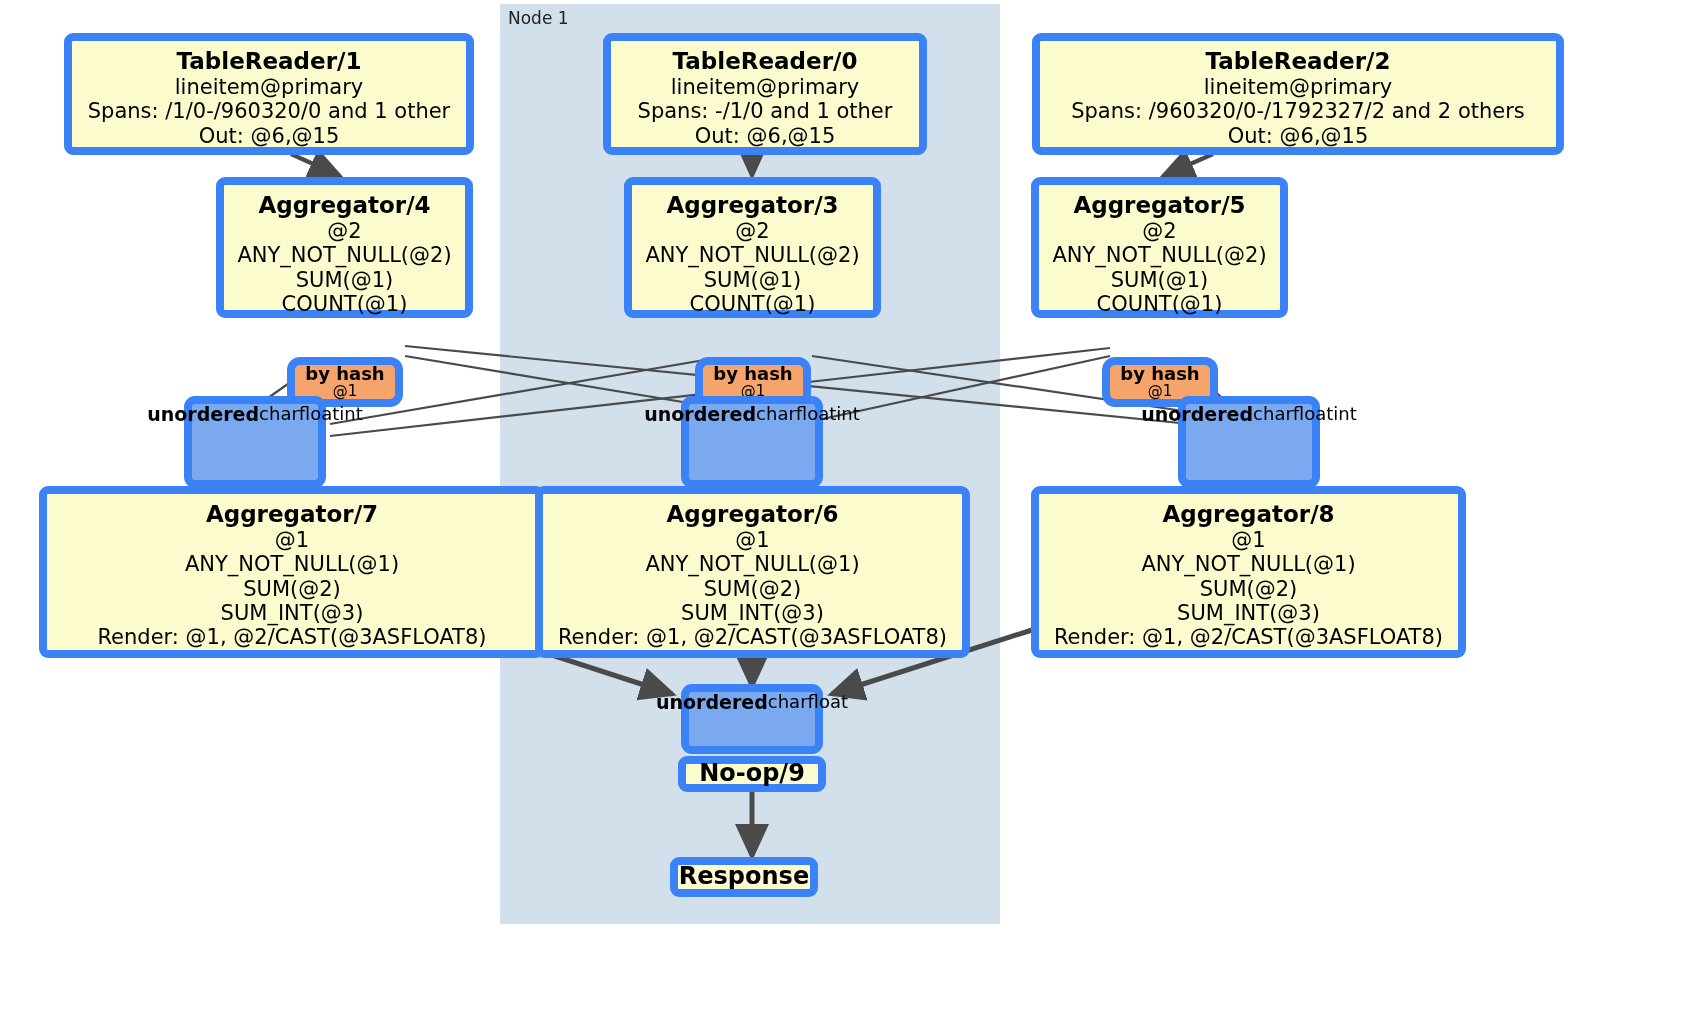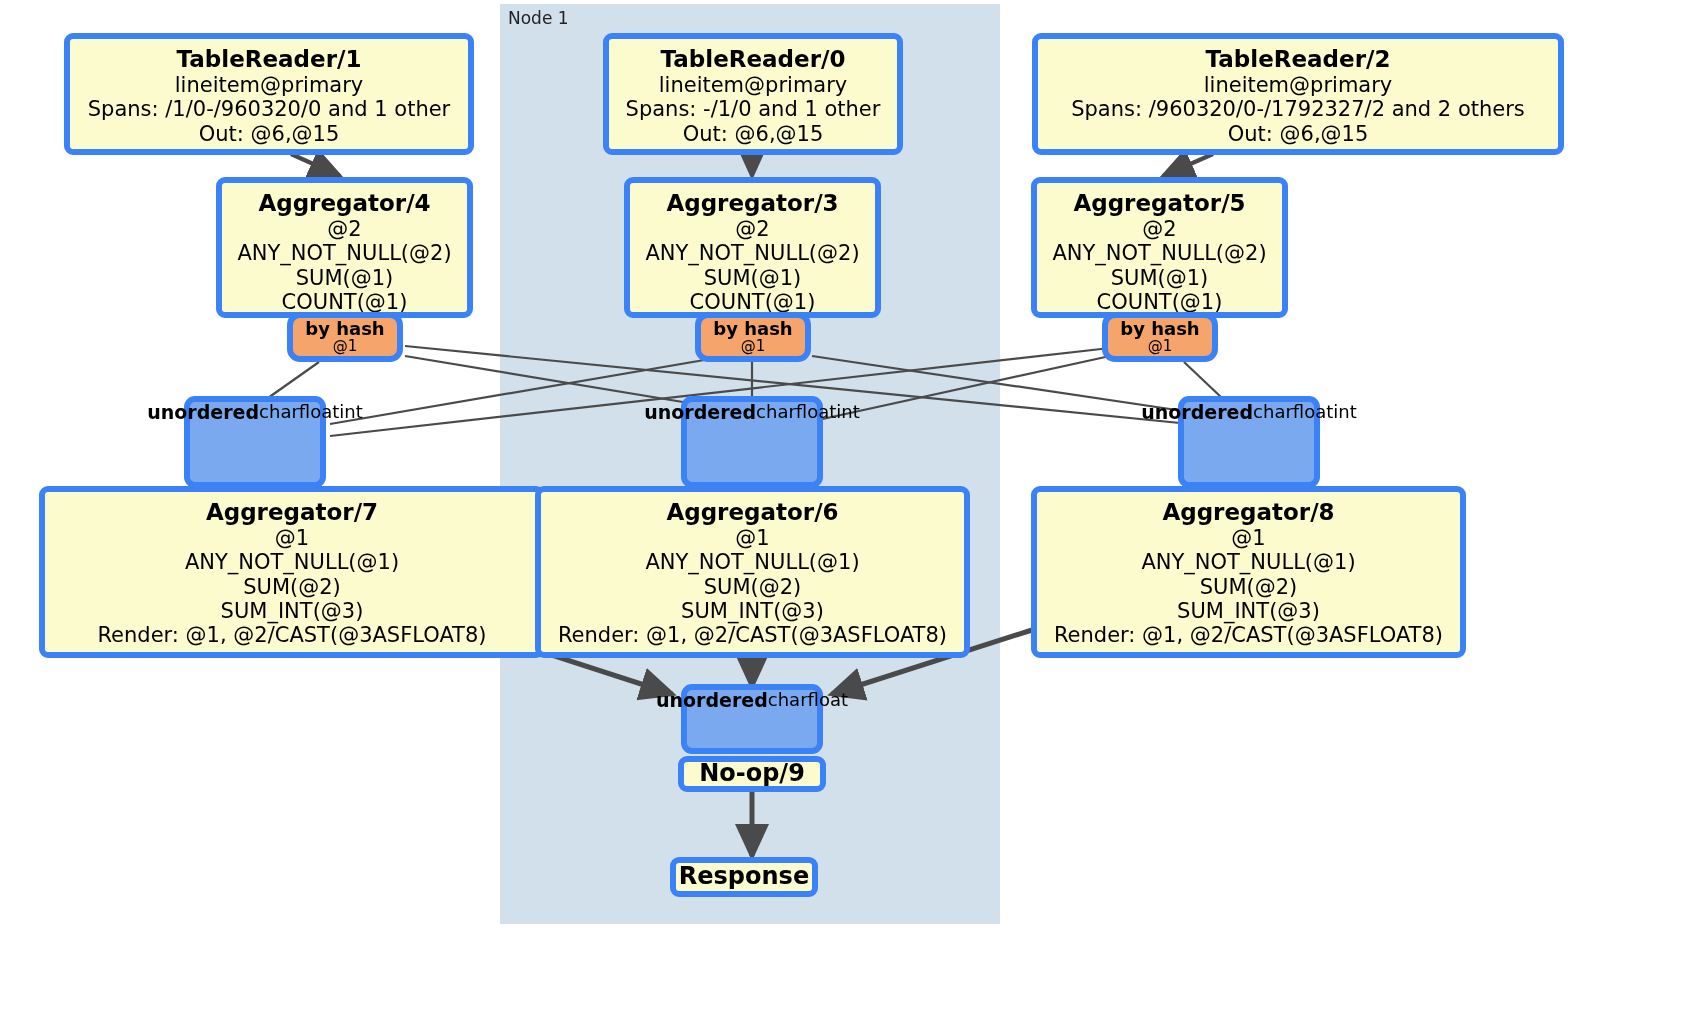--- a/index.html
+++ b/index.html
@@ -14,27 +14,27 @@
   #panel-node3{left:4px;  top:4px;  width:496px; height:684px; background:#fce2d4;}
   #panel-node1{left:500px;top:4px;  width:500px; height:920px; background:#d2e0ec;}
   #panel-node2{left:1000px;top:4px; width:702px; height:684px; background:#edf1fa;}
 
   
   #edges{position:absolute;left:0;top:0;width:1706px;height:1016px;
          pointer-events:none;}
 
   
   .box{position:absolute;box-sizing:border-box;text-align:center;
-       border:6px solid #3b82f6;border-radius:9px;}
+       border:8px solid #3b82f6;border-radius:9px;}
   .proc{background:#fbfbcd;}
   .proc .ttl{font-weight:bold;font-size:23px;color:#000;line-height:1.16;}
   .proc .ln{font-size:21px;color:#000;line-height:1.165;white-space:nowrap;}
   .router{background:#f5a46b;border-radius:13px;z-index:6;
           display:flex;flex-direction:column;align-items:center;
-          justify-content:center;}
+          justify-content:center;margin-top:45px;}
   .router .rt{font-weight:bold;font-size:18px;color:#000;line-height:1.05;}
   .router .rs{font-size:15px;color:#000;line-height:1.05;}
   .recv{background:#7aa9f0;border-radius:11px;z-index:6;
         display:flex;flex-direction:row;align-items:flex-start;
         justify-content:center;}
   .recv .rt{font-weight:bold;font-size:19px;color:#000;line-height:1.14;}
   .recv .rs{font-size:18px;color:#000;line-height:1.16;}
   .thin{display:flex;align-items:center;justify-content:center;}
   .thin .ttl{font-weight:bold;font-size:24px;}
   .pad{padding-top:7px;}
@@ -86,21 +86,21 @@
     </g>
   </svg>
 
   <div class="box proc pad" style="left:64px;top:33px;width:410px;height:122px;">
     <div class="ttl">TableReader/1</div>
     <div class="ln">lineitem@primary</div>
     <div class="ln">Spans: /1/0-/960320/0 and 1 other</div>
     <div class="ln">Out: @6,@15</div>
   </div>
 
-  <div class="box proc pad" style="left:603px;top:33px;width:300px;height:122px;">
+  <div class="box proc pad" style="left:603px;top:33px;width:324px;height:122px;">
     <div class="ttl">TableReader/0</div>
     <div class="ln">lineitem@primary</div>
     <div class="ln">Spans: -/1/0 and 1 other</div>
     <div class="ln">Out: @6,@15</div>
   </div>
 
   <div class="box proc pad" style="left:1032px;top:33px;width:532px;height:122px;">
     <div class="ttl">TableReader/2</div>
     <div class="ln">lineitem@primary</div>
     <div class="ln">Spans: /960320/0-/1792327/2 and 2 others</div>

